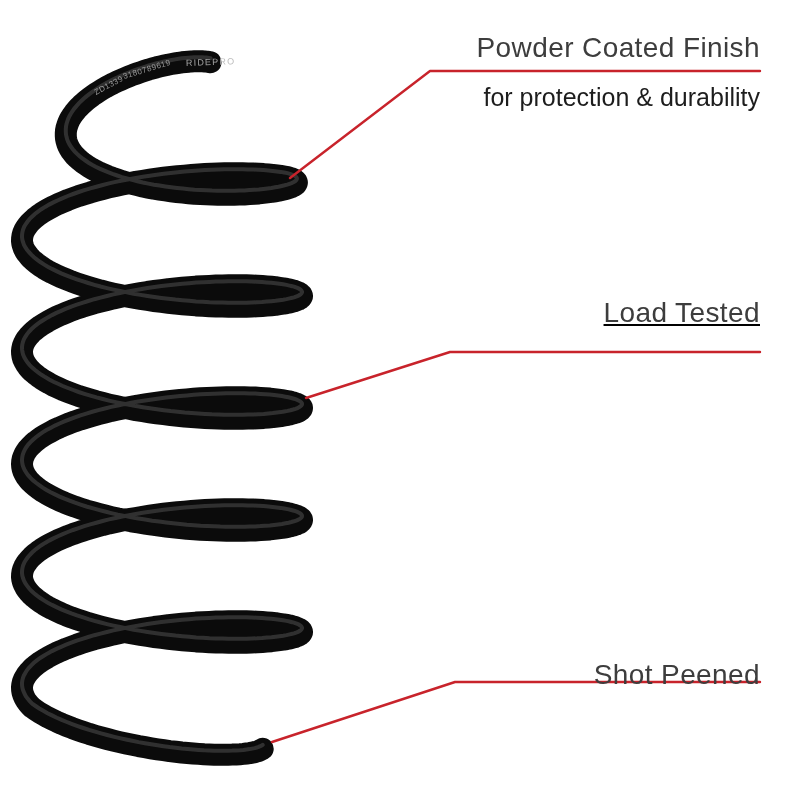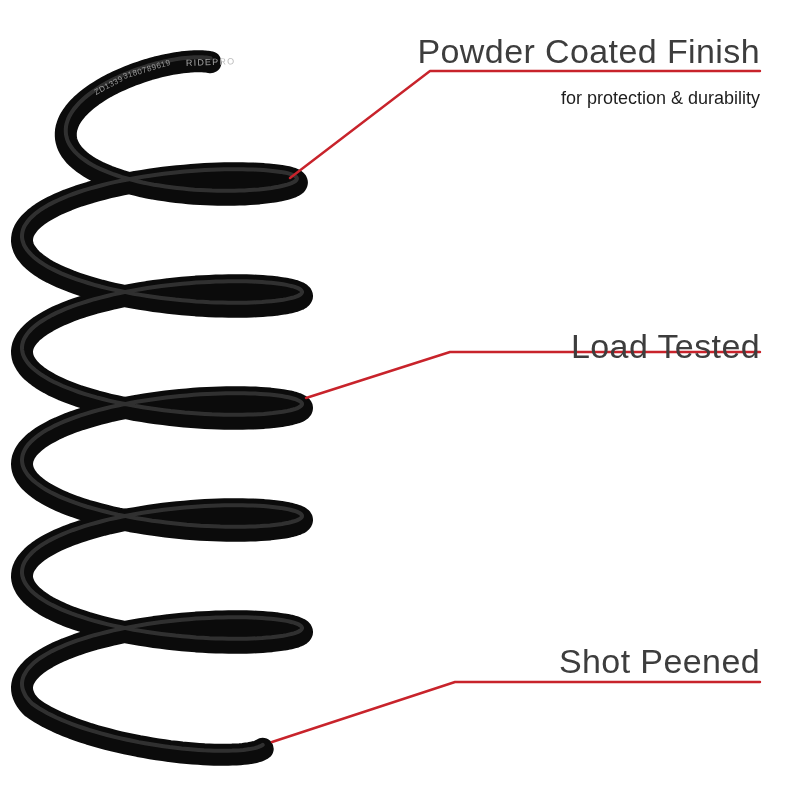--- a/index.html
+++ b/index.html
@@ -14,35 +14,35 @@
   
   #spring-wire{fill:none;stroke:var(--spring,#0b0b0b);stroke-width:22;stroke-linecap:round;stroke-linejoin:round;}
   #spring-gloss{fill:none;stroke:#6f6f6f;stroke-width:4;stroke-linecap:round;opacity:.38;}
   .marking{fill:#a8a8a8;font-size:8px;letter-spacing:.5px;opacity:.9;}
   .marking.brand{font-size:9px;letter-spacing:1.2px;fill:#b5b5b5;}
   
   .callout{fill:none;stroke:var(--callout-red,#c8232b);stroke-width:2.4;stroke-linejoin:round;stroke-linecap:round;}
   
   .ann{position:absolute;right:40px;text-align:right;}
   .ann .heading{
-    font-size:34px;
+    font-size:28px;
     color:var(--heading-text,#3d3d3d);
     letter-spacing:.4px;
     line-height:1.1;
   }
   .ann .sub{
-    font-size:18px;
+    font-size:25px;
     color:var(--subtext,#1d1d1d);
     margin-top:17px;
     line-height:1.32;
   }
   #ann-powder{top:33px;}
-  #ann-load{top:328px;}
+  #ann-load{top:298px;text-decoration:underline;}
   #ann-load .sub{max-width:272px;margin-left:auto;}
-  #ann-shot{top:643px;}
+  #ann-shot{top:660px;}
 </style>
 </head>
 <body>
 
 <div id="canvas">
 
   <svg id="art" width="800" height="803" viewBox="0 0 800 803">
 
     <polyline id="spring-wire" points="210.5,62.3 208.7,61.9 206.7,61.6 204.5,61.4 202.2,61.3 199.7,61.2 197.1,61.2 194.3,61.3 191.4,61.4 188.4,61.7 185.3,62.0 182.0,62.3 178.6,62.8 175.2,63.4 171.6,64.0 167.9,64.7 164.2,65.5 160.4,66.4 156.6,67.3 152.7,68.4 148.7,69.5 144.7,70.8 140.8,72.1 136.8,73.5 132.8,74.9 128.8,76.5 124.9,78.1 121.0,79.8 117.1,81.6 113.3,83.4 109.6,85.3 105.9,87.3 102.4,89.3 98.9,91.5 95.6,93.6 92.4,95.8 89.3,98.1 86.4,100.4 83.6,102.8 81.0,105.2 78.6,107.6 76.4,110.1 74.3,112.6 72.5,115.1 70.8,117.7 69.4,120.2 68.2,122.8 67.3,125.4 66.5,128.0 66.0,130.6 65.8,133.2 65.8,135.8 66.0,138.3 66.5,140.9 67.2,143.4 68.2,145.9 69.5,148.4 71.0,150.8 72.8,153.2 74.8,155.6 77.1,157.9 79.6,160.2 82.4,162.4 85.4,164.5 88.6,166.7 92.0,168.7 95.7,170.7 99.6,172.6 103.7,174.4 108.0,176.2 112.5,177.9 117.2,179.5 122.0,181.1 127.0,182.5 132.2,183.9 137.4,185.2 142.8,186.5 148.3,187.6 153.9,188.7 159.6,189.6 165.4,190.5 171.2,191.3 177.0,192.0 182.9,192.6 188.8,193.2 194.6,193.7 200.5,194.0 206.3,194.3 212.0,194.6 217.7,194.7 223.3,194.8 228.8,194.8 234.2,194.7 239.5,194.6 244.6,194.4 249.5,194.1 254.3,193.7 258.9,193.4 263.3,192.9 267.4,192.4 271.4,191.9 275.1,191.3 278.5,190.7 281.7,190.0 284.6,189.3 287.2,188.6 289.5,187.8 291.5,187.1 293.3,186.3 294.6,185.5 295.7,184.7 296.4,183.9 296.8,183.1 296.9,182.3 296.6,181.5 295.9,180.7 295.0,179.9 293.6,179.2 291.9,178.5 289.9,177.8 287.5,177.1 284.3,176.5 280.7,175.9 276.9,175.4 272.7,174.9 268.3,174.5 263.6,174.1 258.7,173.8 253.5,173.6 248.1,173.4 242.5,173.3 236.6,173.2 230.6,173.2 224.5,173.3 218.1,173.5 211.6,173.7 205.0,174.1 198.3,174.5 191.5,175.0 184.6,175.6 177.7,176.2 170.7,177.0 163.7,177.8 156.7,178.7 149.8,179.7 142.8,180.8 135.9,181.9 129.0,183.2 122.3,184.5 115.6,185.9 109.1,187.4 102.7,189.0 96.4,190.7 90.3,192.4 84.4,194.2 78.7,196.0 73.1,198.0 67.8,200.0 62.8,202.1 58.0,204.2 53.4,206.4 49.1,208.6 45.1,210.9 41.4,213.2 38.0,215.6 34.9,218.0 32.2,220.5 29.7,222.9 27.6,225.5 25.8,228.0 24.3,230.5 23.2,233.1 22.5,235.7 22.1,238.3 22.0,240.9 22.3,243.5 23.0,246.0 23.9,248.6 25.3,251.2 27.0,253.7 29.0,256.2 31.3,258.7 34.0,261.2 37.0,263.6 40.3,266.0 43.9,268.4 47.8,270.7 52.0,272.9 56.5,275.1 61.2,277.3 66.2,279.3 71.4,281.4 76.8,283.3 82.5,285.2 88.3,287.0 94.4,288.8 100.6,290.5 107.0,292.1 113.5,293.6 120.1,295.0 126.8,296.4 133.6,297.7 140.5,298.9 147.5,300.0 154.4,301.0 161.4,301.9 168.4,302.8 175.4,303.6 182.4,304.2 189.3,304.8 196.1,305.4 202.8,305.8 209.5,306.2 216.0,306.4 222.4,306.6 228.6,306.7 234.7,306.8 240.6,306.8 246.3,306.7 251.8,306.5 257.0,306.3 262.0,306.0 266.8,305.6 271.3,305.2 275.6,304.8 279.5,304.2 283.2,303.7 286.5,303.1 289.6,302.4 292.3,301.8 294.7,301.1 296.7,300.3 298.5,299.6 299.9,298.8 300.9,298.0 301.6,297.2 302.0,296.4 302.0,295.6 301.6,294.8 300.9,294.0 299.9,293.2 298.5,292.4 296.7,291.7 294.7,290.9 292.3,290.2 289.5,289.6 286.5,288.9 283.1,288.3 279.5,287.8 275.5,287.2 271.3,286.8 266.8,286.4 262.0,286.0 257.0,285.7 251.7,285.5 246.2,285.3 240.5,285.2 234.6,285.2 228.6,285.3 222.3,285.4 215.9,285.6 209.4,285.9 202.8,286.2 196.0,286.6 189.2,287.2 182.3,287.8 175.4,288.5 168.4,289.2 161.4,290.1 154.4,291.0 147.4,292.0 140.5,293.2 133.6,294.4 126.8,295.6 120.0,297.0 113.4,298.4 106.9,300.0 100.5,301.6 94.3,303.2 88.3,305.0 82.4,306.8 76.8,308.7 71.3,310.6 66.1,312.7 61.1,314.8 56.4,316.9 52.0,319.1 47.8,321.4 43.9,323.7 40.3,326.0 37.0,328.4 34.0,330.8 31.3,333.3 28.9,335.8 26.9,338.3 25.3,340.8 23.9,343.4 22.9,346.0 22.3,348.6 22.0,351.2 22.1,353.7 22.5,356.3 23.2,358.9 24.4,361.5 25.8,364.0 27.6,366.6 29.7,369.1 32.2,371.6 35.0,374.0 38.1,376.4 41.5,378.8 45.2,381.1 49.2,383.4 53.5,385.7 58.0,387.8 62.8,390.0 67.9,392.0 73.2,394.0 78.7,396.0 84.4,397.8 90.4,399.6 96.5,401.4 102.7,403.0 109.1,404.6 115.7,406.1 122.3,407.5 129.1,408.8 135.9,410.1 142.9,411.2 149.8,412.3 156.8,413.3 163.8,414.2 170.8,415.1 177.8,415.8 184.7,416.5 191.6,417.0 198.4,417.5 205.1,417.9 211.7,418.3 218.2,418.5 224.5,418.7 230.7,418.8 236.7,418.8 242.5,418.7 248.1,418.6 253.6,418.4 258.7,418.2 263.7,417.9 268.4,417.5 272.8,417.1 276.9,416.6 280.8,416.1 284.3,415.5 287.6,414.9 290.5,414.2 293.1,413.5 295.4,412.8 297.4,412.1 299.0,411.3 300.3,410.5 301.2,409.7 301.8,408.9 302.0,408.1 301.9,407.3 301.4,406.5 300.6,405.7 299.4,404.9 297.9,404.2 296.1,403.4 293.9,402.7 291.4,402.0 288.5,401.3 285.4,400.7 281.9,400.1 278.2,399.6 274.1,399.1 269.8,398.6 265.2,398.3 260.3,397.9 255.2,397.6 249.9,397.4 244.3,397.3 238.6,397.2 232.6,397.2 226.5,397.3 220.2,397.4 213.8,397.7 207.2,398.0 200.5,398.3 193.7,398.8 186.9,399.4 180.0,400.0 173.0,400.7 166.0,401.5 159.0,402.4 152.0,403.4 145.1,404.4 138.1,405.5 131.3,406.8 124.5,408.1 117.8,409.5 111.2,410.9 104.8,412.5 98.4,414.1 92.3,415.8 86.3,417.6 80.5,419.4 74.9,421.3 69.6,423.3 64.4,425.4 59.5,427.5 54.9,429.6 50.5,431.9 46.4,434.1 42.6,436.4 39.1,438.8 35.9,441.2 33.0,443.7 30.5,446.1 28.2,448.6 26.3,451.2 24.8,453.7 23.6,456.3 22.7,458.8 22.2,461.4 22.0,464.0 22.2,466.6 22.7,469.2 23.6,471.8 24.8,474.3 26.4,476.9 28.3,479.4 30.5,481.9 33.1,484.4 36.0,486.8 39.2,489.2 42.7,491.6 46.5,493.9 50.6,496.2 55.0,498.4 59.6,500.6 64.5,502.7 69.6,504.7 75.0,506.7 80.6,508.6 86.4,510.5 92.4,512.2 98.6,513.9 104.9,515.5 111.3,517.1 117.9,518.6 124.6,519.9 131.4,521.3 138.3,522.5 145.2,523.6 152.2,524.7 159.2,525.6 166.2,526.5 173.1,527.3 180.1,528.0 187.0,528.7 193.9,529.2 200.6,529.7 207.3,530.0 213.9,530.3 220.3,530.6 226.6,530.7 232.7,530.8 238.7,530.8 244.4,530.7 250.0,530.6 255.3,530.4 260.4,530.1 265.3,529.7 269.9,529.4 274.2,528.9 278.2,528.4 282.0,527.9 285.5,527.3 288.6,526.7 291.4,526.0 293.9,525.3 296.1,524.6 297.9,523.8 299.5,523.1 300.6,522.3 301.4,521.5 301.9,520.7 302.0,519.9 301.8,519.0 301.2,518.2 300.2,517.5 299.0,516.7 297.3,515.9 295.4,515.2 293.1,514.5 290.5,513.8 287.5,513.1 284.3,512.5 280.7,511.9 276.8,511.4 272.7,510.9 268.3,510.5 263.6,510.1 258.6,509.8 253.5,509.6 248.1,509.4 242.4,509.3 236.6,509.2 230.6,509.2 224.4,509.3 218.1,509.5 211.6,509.8 205.0,510.1 198.3,510.5 191.5,511.0 184.6,511.6 177.6,512.2 170.7,513.0 163.7,513.8 156.7,514.7 149.7,515.7 142.7,516.8 135.8,518.0 129.0,519.2 122.2,520.5 115.6,522.0 109.0,523.4 102.6,525.0 96.4,526.7 90.3,528.4 84.3,530.2 78.6,532.1 73.1,534.0 67.8,536.0 62.7,538.1 57.9,540.2 53.4,542.4 49.1,544.6 45.1,546.9 41.4,549.2 38.0,551.6 34.9,554.0 32.1,556.5 29.7,559.0 27.6,561.5 25.8,564.0 24.3,566.6 23.2,569.1 22.5,571.7 22.1,574.3 22.0,576.9 22.3,579.5 23.0,582.1 24.0,584.6 25.3,587.2 27.0,589.7 29.0,592.3 31.3,594.8 34.0,597.2 37.0,599.6 40.3,602.0 43.9,604.4 47.8,606.7 52.0,608.9 56.5,611.1 61.2,613.3 66.2,615.4 71.4,617.4 76.9,619.3 82.5,621.2 88.4,623.1 94.4,624.8 100.7,626.5 107.0,628.1 113.5,629.6 120.2,631.0 126.9,632.4 133.7,633.7 140.6,634.9 147.5,636.0 154.5,637.0 161.5,637.9 168.5,638.8 175.5,639.6 182.4,640.2 189.3,640.8 196.2,641.4 202.9,641.8 209.5,642.2 216.1,642.4 222.4,642.6 228.7,642.7 234.8,642.8 240.6,642.8 246.3,642.7 251.8,642.5 257.1,642.3 262.1,642.0 266.9,641.6 271.4,641.2 275.6,640.7 279.5,640.2 283.2,639.7 286.5,639.1 289.6,638.4 292.3,637.8 294.7,637.1 296.8,636.3 298.5,635.6 299.9,634.8 300.9,634.0 301.6,633.2 302.0,632.4 302.0,631.6 301.6,630.8 300.9,630.0 299.8,629.2 298.5,628.4 296.7,627.7 294.6,626.9 292.2,626.2 289.5,625.5 286.5,624.9 283.1,624.3 279.4,623.8 275.5,623.2 271.2,622.8 266.7,622.4 262.0,622.0 256.9,621.7 251.7,621.5 246.2,621.3 240.5,621.2 234.6,621.2 228.5,621.3 222.3,621.4 215.9,621.6 209.4,621.9 202.7,622.2 196.0,622.6 189.1,623.2 182.2,623.8 175.3,624.5 168.3,625.2 161.3,626.1 154.3,627.0 147.3,628.1 140.4,629.2 133.5,630.4 126.7,631.6 120.0,633.0 113.4,634.4 106.9,636.0 100.5,637.6 94.3,639.2 88.2,641.0 82.4,642.8 76.7,644.7 71.3,646.7 66.1,648.7 61.1,650.8 56.4,652.9 51.9,655.1 47.7,657.4 43.8,659.7 40.2,662.0 36.9,664.4 33.9,666.8 31.3,669.3 28.9,671.8 26.9,674.3 25.3,676.9 23.9,679.4 22.9,682.0 22.3,684.6 22.0,687.2 22.1,689.8 22.5,692.4 23.3,694.9 24.4,697.5 25.8,700.1 27.6,702.6 29.7,705.1 32.2,707.6 35.6,710.0 39.3,712.5 43.3,714.8 47.5,717.2 52.0,719.4 56.8,721.7 61.7,723.9 66.8,726.0 72.2,728.1 77.7,730.1 83.3,732.0 89.1,733.9 95.1,735.7 101.1,737.4 107.2,739.0 113.4,740.6 119.7,742.1 126.0,743.5 132.3,744.8 138.6,746.1 144.9,747.2 151.2,748.3 157.5,749.3 163.6,750.2 169.7,751.1 175.8,751.8 181.7,752.5 187.5,753.0 193.2,753.5 198.7,753.9 204.0,754.3 209.2,754.5 214.2,754.7 219.1,754.8 223.7,754.8 228.1,754.7 232.3,754.6 236.2,754.4 239.9,754.2 243.4,753.9 246.6,753.5 249.5,753.1 252.2,752.6 254.7,752.1 256.8,751.5 258.7,750.9 260.3,750.2 261.7,749.5 262.7,748.8"></polyline>
     <polyline id="spring-gloss" points="210.5,58.3 208.7,57.9 206.7,57.6 204.5,57.4 202.2,57.3 199.7,57.2 197.1,57.2 194.3,57.3 191.4,57.4 188.4,57.7 185.3,58 182.0,58.3 178.6,58.8 175.2,59.4 171.6,60 167.9,60.7 164.2,61.5 160.4,62.400000000000006 156.6,63.3 152.7,64.4 148.7,65.5 144.7,66.8 140.8,68.1 136.8,69.5 132.8,70.9 128.8,72.5 124.9,74.1 121.0,75.8 117.1,77.6 113.3,79.4 109.6,81.3 105.9,83.3 102.4,85.3 98.9,87.5 95.6,89.6 92.4,91.8 89.3,94.1 86.4,96.4 83.6,98.8 81.0,101.2 78.6,103.6 76.4,106.1 74.3,108.6 72.5,111.1 70.8,113.7 69.4,116.2 68.2,118.8 67.3,121.4 66.5,124 66.0,126.6 65.8,129.2 65.8,131.8 66.0,134.3 66.5,136.9 67.2,139.4 68.2,141.9 69.5,144.4 71.0,146.8 72.8,149.2 74.8,151.6 77.1,153.9 79.6,156.2 82.4,158.4 85.4,160.5 88.6,162.7 92.0,164.7 95.7,166.7 99.6,168.6 103.7,170.4 108.0,172.2 112.5,173.9 117.2,175.5 122.0,177.1 127.0,178.5 132.2,179.9 137.4,181.2 142.8,182.5 148.3,183.6 153.9,184.7 159.6,185.6 165.4,186.5 171.2,187.3 177.0,188 182.9,188.6 188.8,189.2 194.6,189.7 200.5,190 206.3,190.3 212.0,190.6 217.7,190.7 223.3,190.8 228.8,190.8 234.2,190.7 239.5,190.6 244.6,190.4 249.5,190.1 254.3,189.7 258.9,189.4 263.3,188.9 267.4,188.4 271.4,187.9 275.1,187.3 278.5,186.7 281.7,186 284.6,185.3 287.2,184.6 289.5,183.8 291.5,183.1 293.3,182.3 294.6,181.5 295.7,180.7 296.4,179.9 296.8,179.1 296.9,178.3 296.6,177.5 295.9,176.7 295.0,175.9 293.6,175.2 291.9,174.5 289.9,173.8 287.5,173.1 284.3,172.5 280.7,171.9 276.9,171.4 272.7,170.9 268.3,170.5 263.6,170.1 258.7,169.8 253.5,169.6 248.1,169.4 242.5,169.3 236.6,169.2 230.6,169.2 224.5,169.3 218.1,169.5 211.6,169.7 205.0,170.1 198.3,170.5 191.5,171 184.6,171.6 177.7,172.2 170.7,173 163.7,173.8 156.7,174.7 149.8,175.7 142.8,176.8 135.9,177.9 129.0,179.2 122.3,180.5 115.6,181.9 109.1,183.4 102.7,185 96.4,186.7 90.3,188.4 84.4,190.2 78.7,192 73.1,194 67.8,196 62.8,198.1 58.0,200.2 53.4,202.4 49.1,204.6 45.1,206.9 41.4,209.2 38.0,211.6 34.9,214 32.2,216.5 29.7,218.9 27.6,221.5 25.8,224 24.3,226.5 23.2,229.1 22.5,231.7 22.1,234.3 22.0,236.9 22.3,239.5 23.0,242 23.9,244.6 25.3,247.2 27.0,249.7 29.0,252.2 31.3,254.7 34.0,257.2 37.0,259.6 40.3,262 43.9,264.4 47.8,266.7 52.0,268.9 56.5,271.1 61.2,273.3 66.2,275.3 71.4,277.4 76.8,279.3 82.5,281.2 88.3,283 94.4,284.8 100.6,286.5 107.0,288.1 113.5,289.6 120.1,291 126.8,292.4 133.6,293.7 140.5,294.9 147.5,296 154.4,297 161.4,297.9 168.4,298.8 175.4,299.6 182.4,300.2 189.3,300.8 196.1,301.4 202.8,301.8 209.5,302.2 216.0,302.4 222.4,302.6 228.6,302.7 234.7,302.8 240.6,302.8 246.3,302.7 251.8,302.5 257.0,302.3 262.0,302 266.8,301.6 271.3,301.2 275.6,300.8 279.5,300.2 283.2,299.7 286.5,299.1 289.6,298.4 292.3,297.8 294.7,297.1 296.7,296.3 298.5,295.6 299.9,294.8 300.9,294 301.6,293.2 302.0,292.4 302.0,291.6 301.6,290.8 300.9,290 299.9,289.2 298.5,288.4 296.7,287.7 294.7,286.9 292.3,286.2 289.5,285.6 286.5,284.9 283.1,284.3 279.5,283.8 275.5,283.2 271.3,282.8 266.8,282.4 262.0,282 257.0,281.7 251.7,281.5 246.2,281.3 240.5,281.2 234.6,281.2 228.6,281.3 222.3,281.4 215.9,281.6 209.4,281.9 202.8,282.2 196.0,282.6 189.2,283.2 182.3,283.8 175.4,284.5 168.4,285.2 161.4,286.1 154.4,287 147.4,288 140.5,289.2 133.6,290.4 126.8,291.6 120.0,293 113.4,294.4 106.9,296 100.5,297.6 94.3,299.2 88.3,301 82.4,302.8 76.8,304.7 71.3,306.6 66.1,308.7 61.1,310.8 56.4,312.9 52.0,315.1 47.8,317.4 43.9,319.7 40.3,322 37.0,324.4 34.0,326.8 31.3,329.3 28.9,331.8 26.9,334.3 25.3,336.8 23.9,339.4 22.9,342 22.3,344.6 22.0,347.2 22.1,349.7 22.5,352.3 23.2,354.9 24.4,357.5 25.8,360 27.6,362.6 29.7,365.1 32.2,367.6 35.0,370 38.1,372.4 41.5,374.8 45.2,377.1 49.2,379.4 53.5,381.7 58.0,383.8 62.8,386 67.9,388 73.2,390 78.7,392 84.4,393.8 90.4,395.6 96.5,397.4 102.7,399 109.1,400.6 115.7,402.1 122.3,403.5 129.1,404.8 135.9,406.1 142.9,407.2 149.8,408.3 156.8,409.3 163.8,410.2 170.8,411.1 177.8,411.8 184.7,412.5 191.6,413 198.4,413.5 205.1,413.9 211.7,414.3 218.2,414.5 224.5,414.7 230.7,414.8 236.7,414.8 242.5,414.7 248.1,414.6 253.6,414.4 258.7,414.2 263.7,413.9 268.4,413.5 272.8,413.1 276.9,412.6 280.8,412.1 284.3,411.5 287.6,410.9 290.5,410.2 293.1,409.5 295.4,408.8 297.4,408.1 299.0,407.3 300.3,406.5 301.2,405.7 301.8,404.9 302.0,404.1 301.9,403.3 301.4,402.5 300.6,401.7 299.4,400.9 297.9,400.2 296.1,399.4 293.9,398.7 291.4,398 288.5,397.3 285.4,396.7 281.9,396.1 278.2,395.6 274.1,395.1 269.8,394.6 265.2,394.3 260.3,393.9 255.2,393.6 249.9,393.4 244.3,393.3 238.6,393.2 232.6,393.2 226.5,393.3 220.2,393.4 213.8,393.7 207.2,394 200.5,394.3 193.7,394.8 186.9,395.4 180.0,396 173.0,396.7 166.0,397.5 159.0,398.4 152.0,399.4 145.1,400.4 138.1,401.5 131.3,402.8 124.5,404.1 117.8,405.5 111.2,406.9 104.8,408.5 98.4,410.1 92.3,411.8 86.3,413.6 80.5,415.4 74.9,417.3 69.6,419.3 64.4,421.4 59.5,423.5 54.9,425.6 50.5,427.9 46.4,430.1 42.6,432.4 39.1,434.8 35.9,437.2 33.0,439.7 30.5,442.1 28.2,444.6 26.3,447.2 24.8,449.7 23.6,452.3 22.7,454.8 22.2,457.4 22.0,460 22.2,462.6 22.7,465.2 23.6,467.8 24.8,470.3 26.4,472.9 28.3,475.4 30.5,477.9 33.1,480.4 36.0,482.8 39.2,485.2 42.7,487.6 46.5,489.9 50.6,492.2 55.0,494.4 59.6,496.6 64.5,498.7 69.6,500.7 75.0,502.7 80.6,504.6 86.4,506.5 92.4,508.20000000000005 98.6,509.9 104.9,511.5 111.3,513.1 117.9,514.6 124.6,515.9 131.4,517.3 138.3,518.5 145.2,519.6 152.2,520.7 159.2,521.6 166.2,522.5 173.1,523.3 180.1,524 187.0,524.7 193.9,525.2 200.6,525.7 207.3,526 213.9,526.3 220.3,526.6 226.6,526.7 232.7,526.8 238.7,526.8 244.4,526.7 250.0,526.6 255.3,526.4 260.4,526.1 265.3,525.7 269.9,525.4 274.2,524.9 278.2,524.4 282.0,523.9 285.5,523.3 288.6,522.7 291.4,522 293.9,521.3 296.1,520.6 297.9,519.8 299.5,519.1 300.6,518.3 301.4,517.5 301.9,516.7 302.0,515.9 301.8,515 301.2,514.2 300.2,513.5 299.0,512.7 297.3,511.9 295.4,511.20000000000005 293.1,510.5 290.5,509.79999999999995 287.5,509.1 284.3,508.5 280.7,507.9 276.8,507.4 272.7,506.9 268.3,506.5 263.6,506.1 258.6,505.8 253.5,505.6 248.1,505.4 242.4,505.3 236.6,505.2 230.6,505.2 224.4,505.3 218.1,505.5 211.6,505.8 205.0,506.1 198.3,506.5 191.5,507 184.6,507.6 177.6,508.20000000000005 170.7,509 163.7,509.79999999999995 156.7,510.70000000000005 149.7,511.70000000000005 142.7,512.8 135.8,514 129.0,515.2 122.2,516.5 115.6,518 109.0,519.4 102.6,521 96.4,522.7 90.3,524.4 84.3,526.2 78.6,528.1 73.1,530 67.8,532 62.7,534.1 57.9,536.2 53.4,538.4 49.1,540.6 45.1,542.9 41.4,545.2 38.0,547.6 34.9,550 32.1,552.5 29.7,555 27.6,557.5 25.8,560 24.3,562.6 23.2,565.1 22.5,567.7 22.1,570.3 22.0,572.9 22.3,575.5 23.0,578.1 24.0,580.6 25.3,583.2 27.0,585.7 29.0,588.3 31.3,590.8 34.0,593.2 37.0,595.6 40.3,598 43.9,600.4 47.8,602.7 52.0,604.9 56.5,607.1 61.2,609.3 66.2,611.4 71.4,613.4 76.9,615.3 82.5,617.2 88.4,619.1 94.4,620.8 100.7,622.5 107.0,624.1 113.5,625.6 120.2,627 126.9,628.4 133.7,629.7 140.6,630.9 147.5,632 154.5,633 161.5,633.9 168.5,634.8 175.5,635.6 182.4,636.2 189.3,636.8 196.2,637.4 202.9,637.8 209.5,638.2 216.1,638.4 222.4,638.6 228.7,638.7 234.8,638.8 240.6,638.8 246.3,638.7 251.8,638.5 257.1,638.3 262.1,638 266.9,637.6 271.4,637.2 275.6,636.7 279.5,636.2 283.2,635.7 286.5,635.1 289.6,634.4 292.3,633.8 294.7,633.1 296.8,632.3 298.5,631.6 299.9,630.8 300.9,630 301.6,629.2 302.0,628.4 302.0,627.6 301.6,626.8 300.9,626 299.8,625.2 298.5,624.4 296.7,623.7 294.6,622.9 292.2,622.2 289.5,621.5 286.5,620.9 283.1,620.3 279.4,619.8 275.5,619.2 271.2,618.8 266.7,618.4 262.0,618 256.9,617.7 251.7,617.5 246.2,617.3 240.5,617.2 234.6,617.2 228.5,617.3 222.3,617.4 215.9,617.6 209.4,617.9 202.7,618.2 196.0,618.6 189.1,619.2 182.2,619.8 175.3,620.5 168.3,621.2 161.3,622.1 154.3,623 147.3,624.1 140.4,625.2 133.5,626.4 126.7,627.6 120.0,629 113.4,630.4 106.9,632 100.5,633.6 94.3,635.2 88.2,637 82.4,638.8 76.7,640.7 71.3,642.7 66.1,644.7 61.1,646.8 56.4,648.9 51.9,651.1 47.7,653.4 43.8,655.7 40.2,658 36.9,660.4 33.9,662.8 31.3,665.3 28.9,667.8 26.9,670.3 25.3,672.9 23.9,675.4 22.9,678 22.3,680.6 22.0,683.2 22.1,685.8 22.5,688.4 23.3,690.9 24.4,693.5 25.8,696.1 27.6,698.6 29.7,701.1 32.2,703.6 35.6,706 39.3,708.5 43.3,710.8 47.5,713.2 52.0,715.4 56.8,717.7 61.7,719.9 66.8,722 72.2,724.1 77.7,726.1 83.3,728 89.1,729.9 95.1,731.7 101.1,733.4 107.2,735 113.4,736.6 119.7,738.1 126.0,739.5 132.3,740.8 138.6,742.1 144.9,743.2 151.2,744.3 157.5,745.3 163.6,746.2 169.7,747.1 175.8,747.8 181.7,748.5 187.5,749 193.2,749.5 198.7,749.9 204.0,750.3 209.2,750.5 214.2,750.7 219.1,750.8 223.7,750.8 228.1,750.7 232.3,750.6 236.2,750.4 239.9,750.2 243.4,749.9 246.6,749.5 249.5,749.1 252.2,748.6 254.7,748.1 256.8,747.5 258.7,746.9 260.3,746.2 261.7,745.5 262.7,744.8"></polyline>

